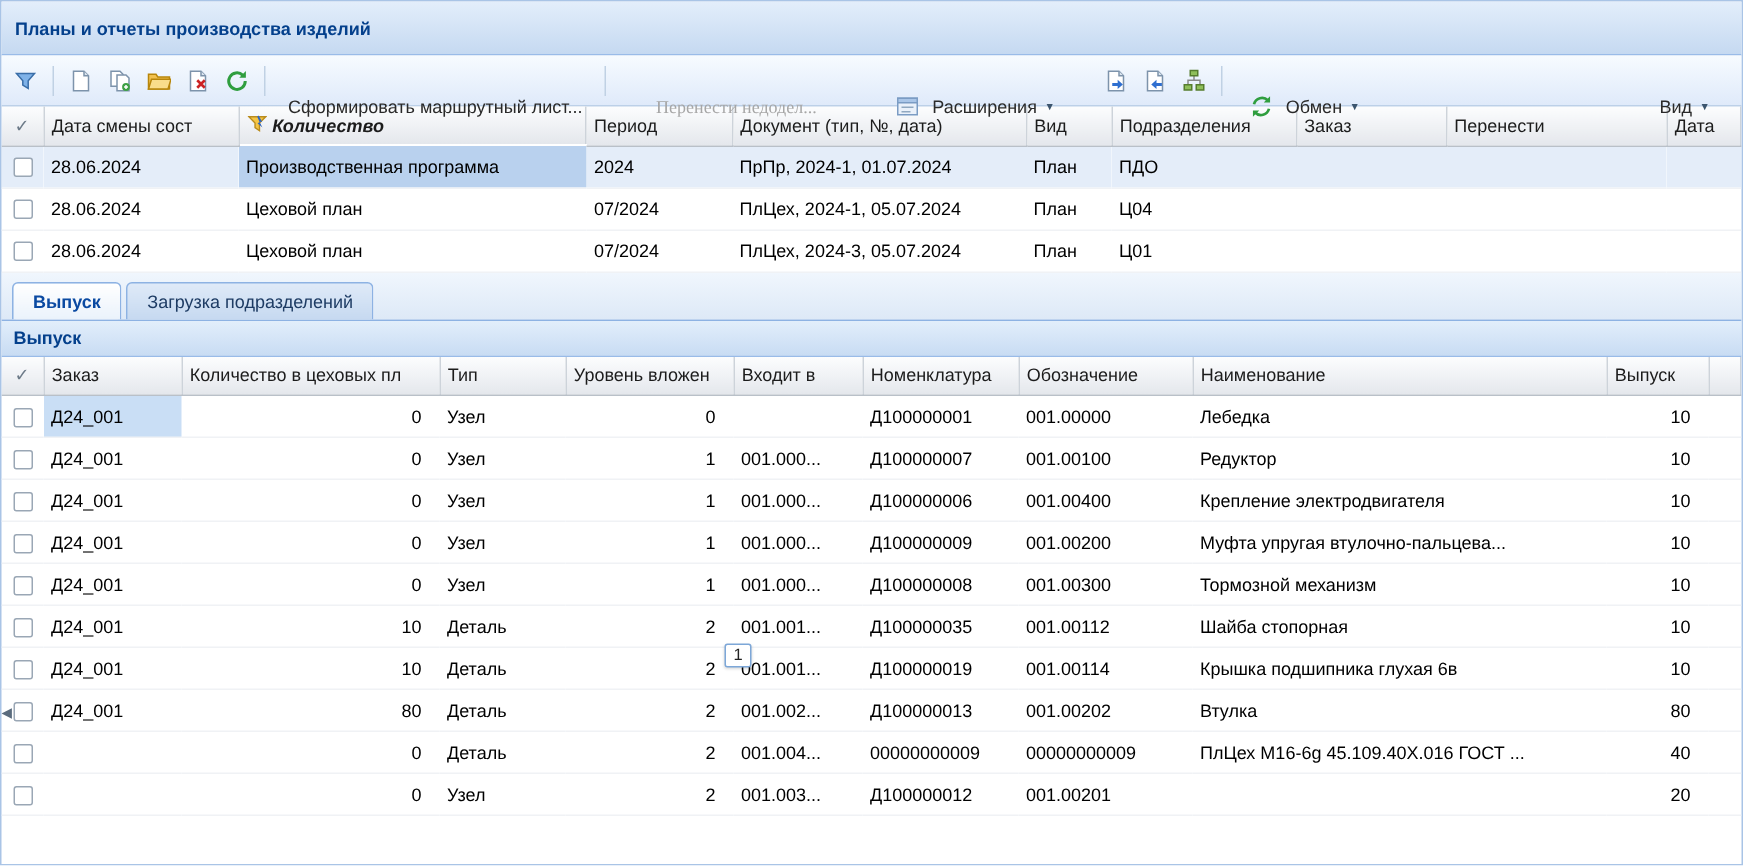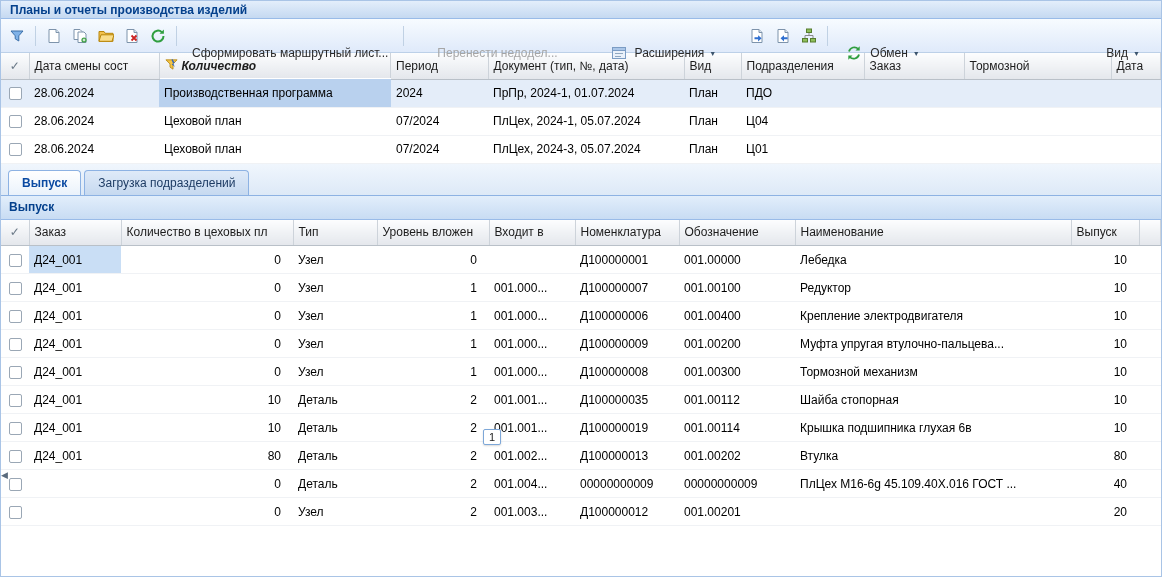--- a/index.html
+++ b/index.html
@@ -3,32 +3,32 @@
 <meta charset="utf-8">
 <style>
   * { box-sizing: border-box; margin: 0; padding: 0; }
   html,body { background:#fff; }
   body { font-family:"Liberation Sans", sans-serif; font-size:12px; color:#000; }
 
   .app { position:relative; width:1162px; height:577px; overflow:hidden;
          border:1px solid #a9c4e6; background:#fff; }
 
   
-  .titlebar { height:18px; display:flex; align-items:center; padding:0 9px;
+  .titlebar { height:36px; display:flex; align-items:center; padding:0 9px;
               background:linear-gradient(#e3eefb,#c5d9f1); border-bottom:1px solid #99bbe8;
               color:#04408c; font-weight:bold; }
 
   
   .toolbar { height:34px; display:flex; align-items:center; padding:0 5px; gap:4px;
              background:linear-gradient(#f7fbff,#dfeafa); border-bottom:1px solid #bcd0e8; }
   .ticon { width:22px; height:22px; display:flex; align-items:center; justify-content:center;
            border:1px solid transparent; border-radius:3px; flex:0 0 auto; }
   .tbtn  { display:flex; align-items:center; gap:5px; height:24px; padding:0 7px;
            border:1px solid transparent; border-radius:3px; color:#2a2a2a; white-space:nowrap; flex:0 0 auto;margin-top:35px; }
-  .tbtn.disabled { color:#a6a6a6; }
+  .tbtn.disabled { color:#a6a6a6;font-family:Liberation Serif, serif; }
   .tsep { width:1px; height:20px; background:#c0d1e4; margin:0 3px; flex:0 0 auto; }
   .arrow { font-size:7px; color:#3c556e; line-height:1; }
   .ml18 { margin-left:18px; } .ml30 { margin-left:30px; } .mlauto { margin-left:auto; margin-right:8px; }
 
   
   table.grid { border-collapse:collapse; table-layout:fixed; width:100%; }
   .grid th { height:26px; background:linear-gradient(#fcfdfe,#e4e7ec);
              border-right:1px solid #cdd3da; border-bottom:1px solid #b9c0c8;
              font-weight:normal; text-align:left; padding:0 5px;
              white-space:nowrap; overflow:hidden; color:#1c1c1c; }
@@ -201,21 +201,21 @@
                 <path d="M8 1l2.5 4.5-1.8.2 2 4-3.5-3 1.5-.7L7 2z" fill="#2f66c0"></path>
               </svg>
           </span>
           <span class="lbl">Количество</span>
         </th>
         <th>Период</th>
         <th>Документ (тип, №, дата)</th>
         <th>Вид</th>
         <th>Подразделения</th>
         <th>Заказ</th>
-        <th>Тормозной</th>
+        <th>Перенести</th>
         <th>Дата</th>
       </tr>
     </thead>
     <tbody id="upper-body">
         <tr class="sel-row">
           <td class="cb-cell"><span class="cb"></span></td>
           <td>28.06.2024</td>
           <td class="sel-cell">Производственная программа</td>
           <td>2024</td>
           <td>ПрПр, 2024-1, 01.07.2024</td>

